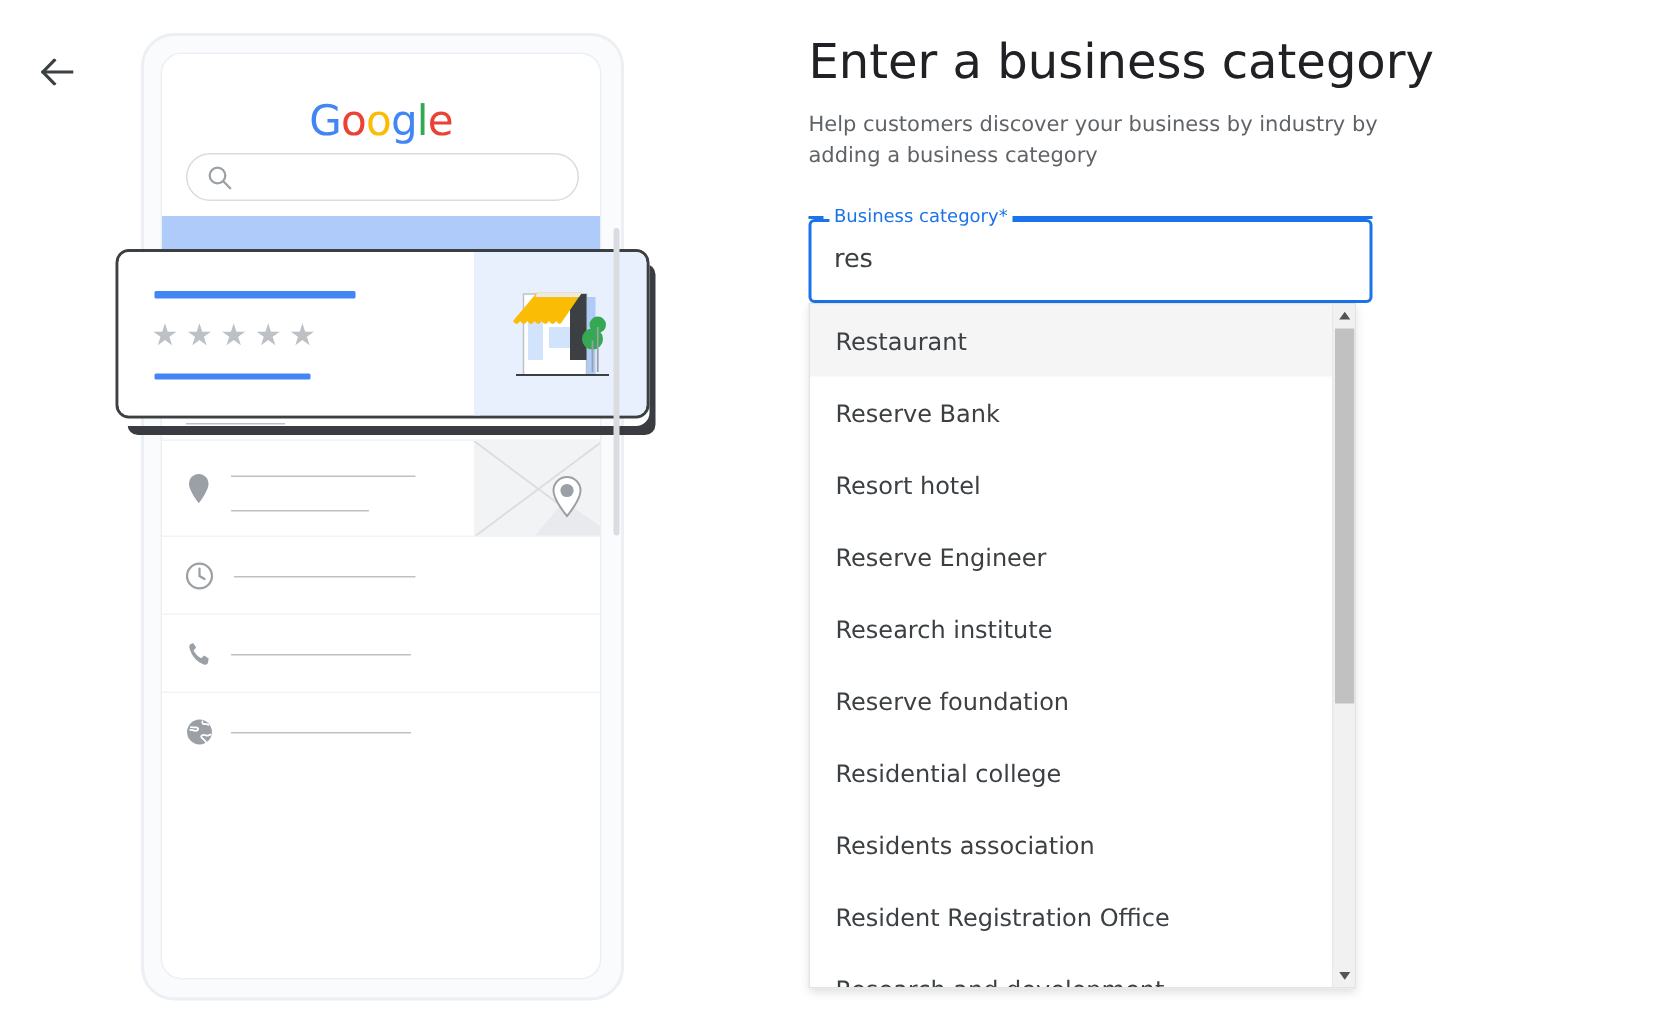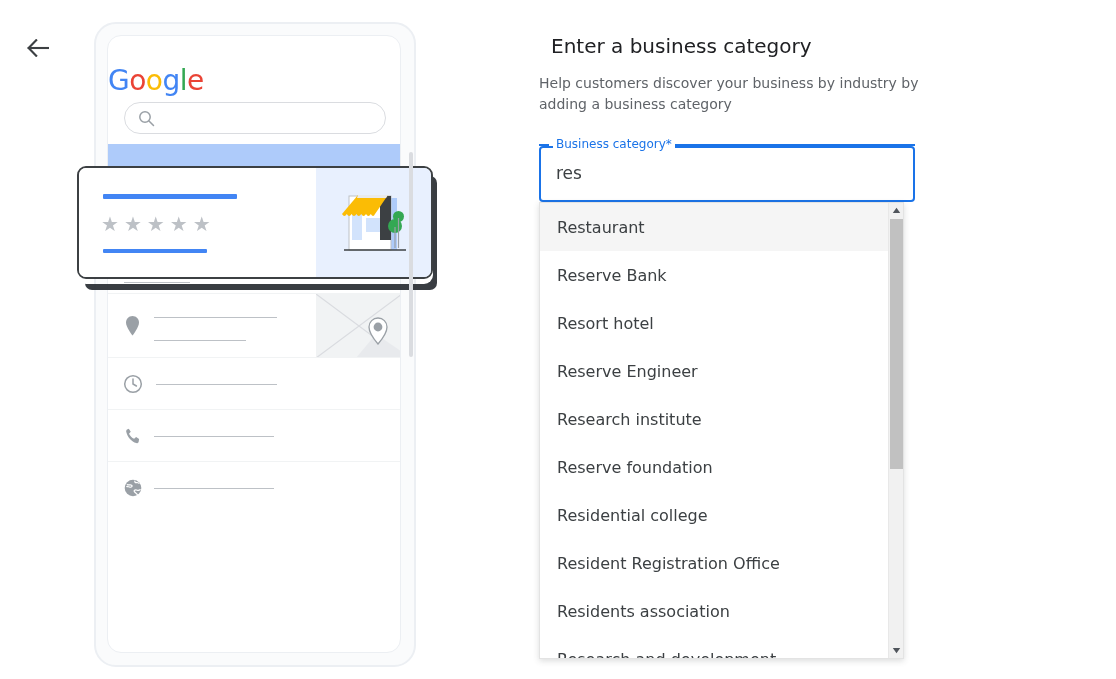--- a/index.html
+++ b/index.html
@@ -27,21 +27,21 @@
     position: absolute; left: 0; top: 0; width: 322px; height: 645px;
     border: 2px solid #eceff3; border-radius: 22px; background: #fafbfc;
   }
   .phone-screen {
     position: absolute; left: 13px; top: 13px; width: 294px; height: 618px;
     background: #ffffff; border: 1px solid #eceff3; border-radius: 14px;
     overflow: hidden;
   }
   .google-logo {
     position: absolute; left: 0; right: 0; top: 28px;
-    text-align: left; font-size: 28px; letter-spacing: -0.5px;
+    text-align: center; font-size: 28px; letter-spacing: -0.5px;
     font-family: "DejaVu Sans", sans-serif; font-weight: 400;
   }
   .g-b { color:#4285F4; } .g-r { color:#EA4335; } .g-y { color:#FBBC05; } .g-g { color:#34A853; }
 
   .search-pill {
     position: absolute; left: 16px; top: 66px; width: 262px; height: 32px;
     border: 1px solid #dadce0; border-radius: 17px;
   }
   .search-pill .mag { position: absolute; left: 13px; top: 7px; }
 
@@ -89,22 +89,22 @@
   }
 
   .phone-sb {
     position: absolute; right: 3px; top: 130px; width: 4px; height: 205px;
     background: #dadce0; border-radius: 2px; z-index: 40;
   }
 
   
   .panel { position: absolute; left: 539px; top: 0; width: 560px; height: 679px; }
   .panel h1 {
-    margin: 12px; position: absolute; left: 0; top: 22px;
-    font-size: 20px; font-weight: 400; color: #202124;
+    margin: 0; position: absolute; left: 0; top: 22px;
+    font-size: 32px; font-weight: 400; color: #202124;
     font-family: "DejaVu Sans", sans-serif; letter-spacing: 0px;
   }
   .panel .sub {
     position: absolute; left: 0; top: 73px; width: 412px;
     font-size: 14px; line-height: 21px; color: #5f6368;
     font-family: "DejaVu Sans", sans-serif;
   }
 
   
   .field-wrap { position: absolute; left: 0; top: 146px; width: 376px; height: 56px; }
@@ -340,22 +340,22 @@
 
     <div class="dropdown">
       <div class="dd-list" id="dd-list">
           <div class="dd-item sel">Restaurant</div>
           <div class="dd-item">Reserve Bank</div>
           <div class="dd-item">Resort hotel</div>
           <div class="dd-item">Reserve Engineer</div>
           <div class="dd-item">Research institute</div>
           <div class="dd-item">Reserve foundation</div>
           <div class="dd-item">Residential college</div>
+          <div class="dd-item">Residents association</div>
           <div class="dd-item">Resident Registration Office</div>
-          <div class="dd-item">Residents association</div>
           <div class="dd-item">Research and development</div>
         </div>
       <div class="dd-scroll">
         <div class="sb-arrow up">
           <svg width="9" height="7" viewBox="0 0 9 7">
               <path d="M4.5 0.8 L8.2 6 L0.8 6 Z" fill="#50555c"></path>
             </svg>
         </div>
         <div class="sb-thumb"></div>
         <div class="sb-arrow dn">

